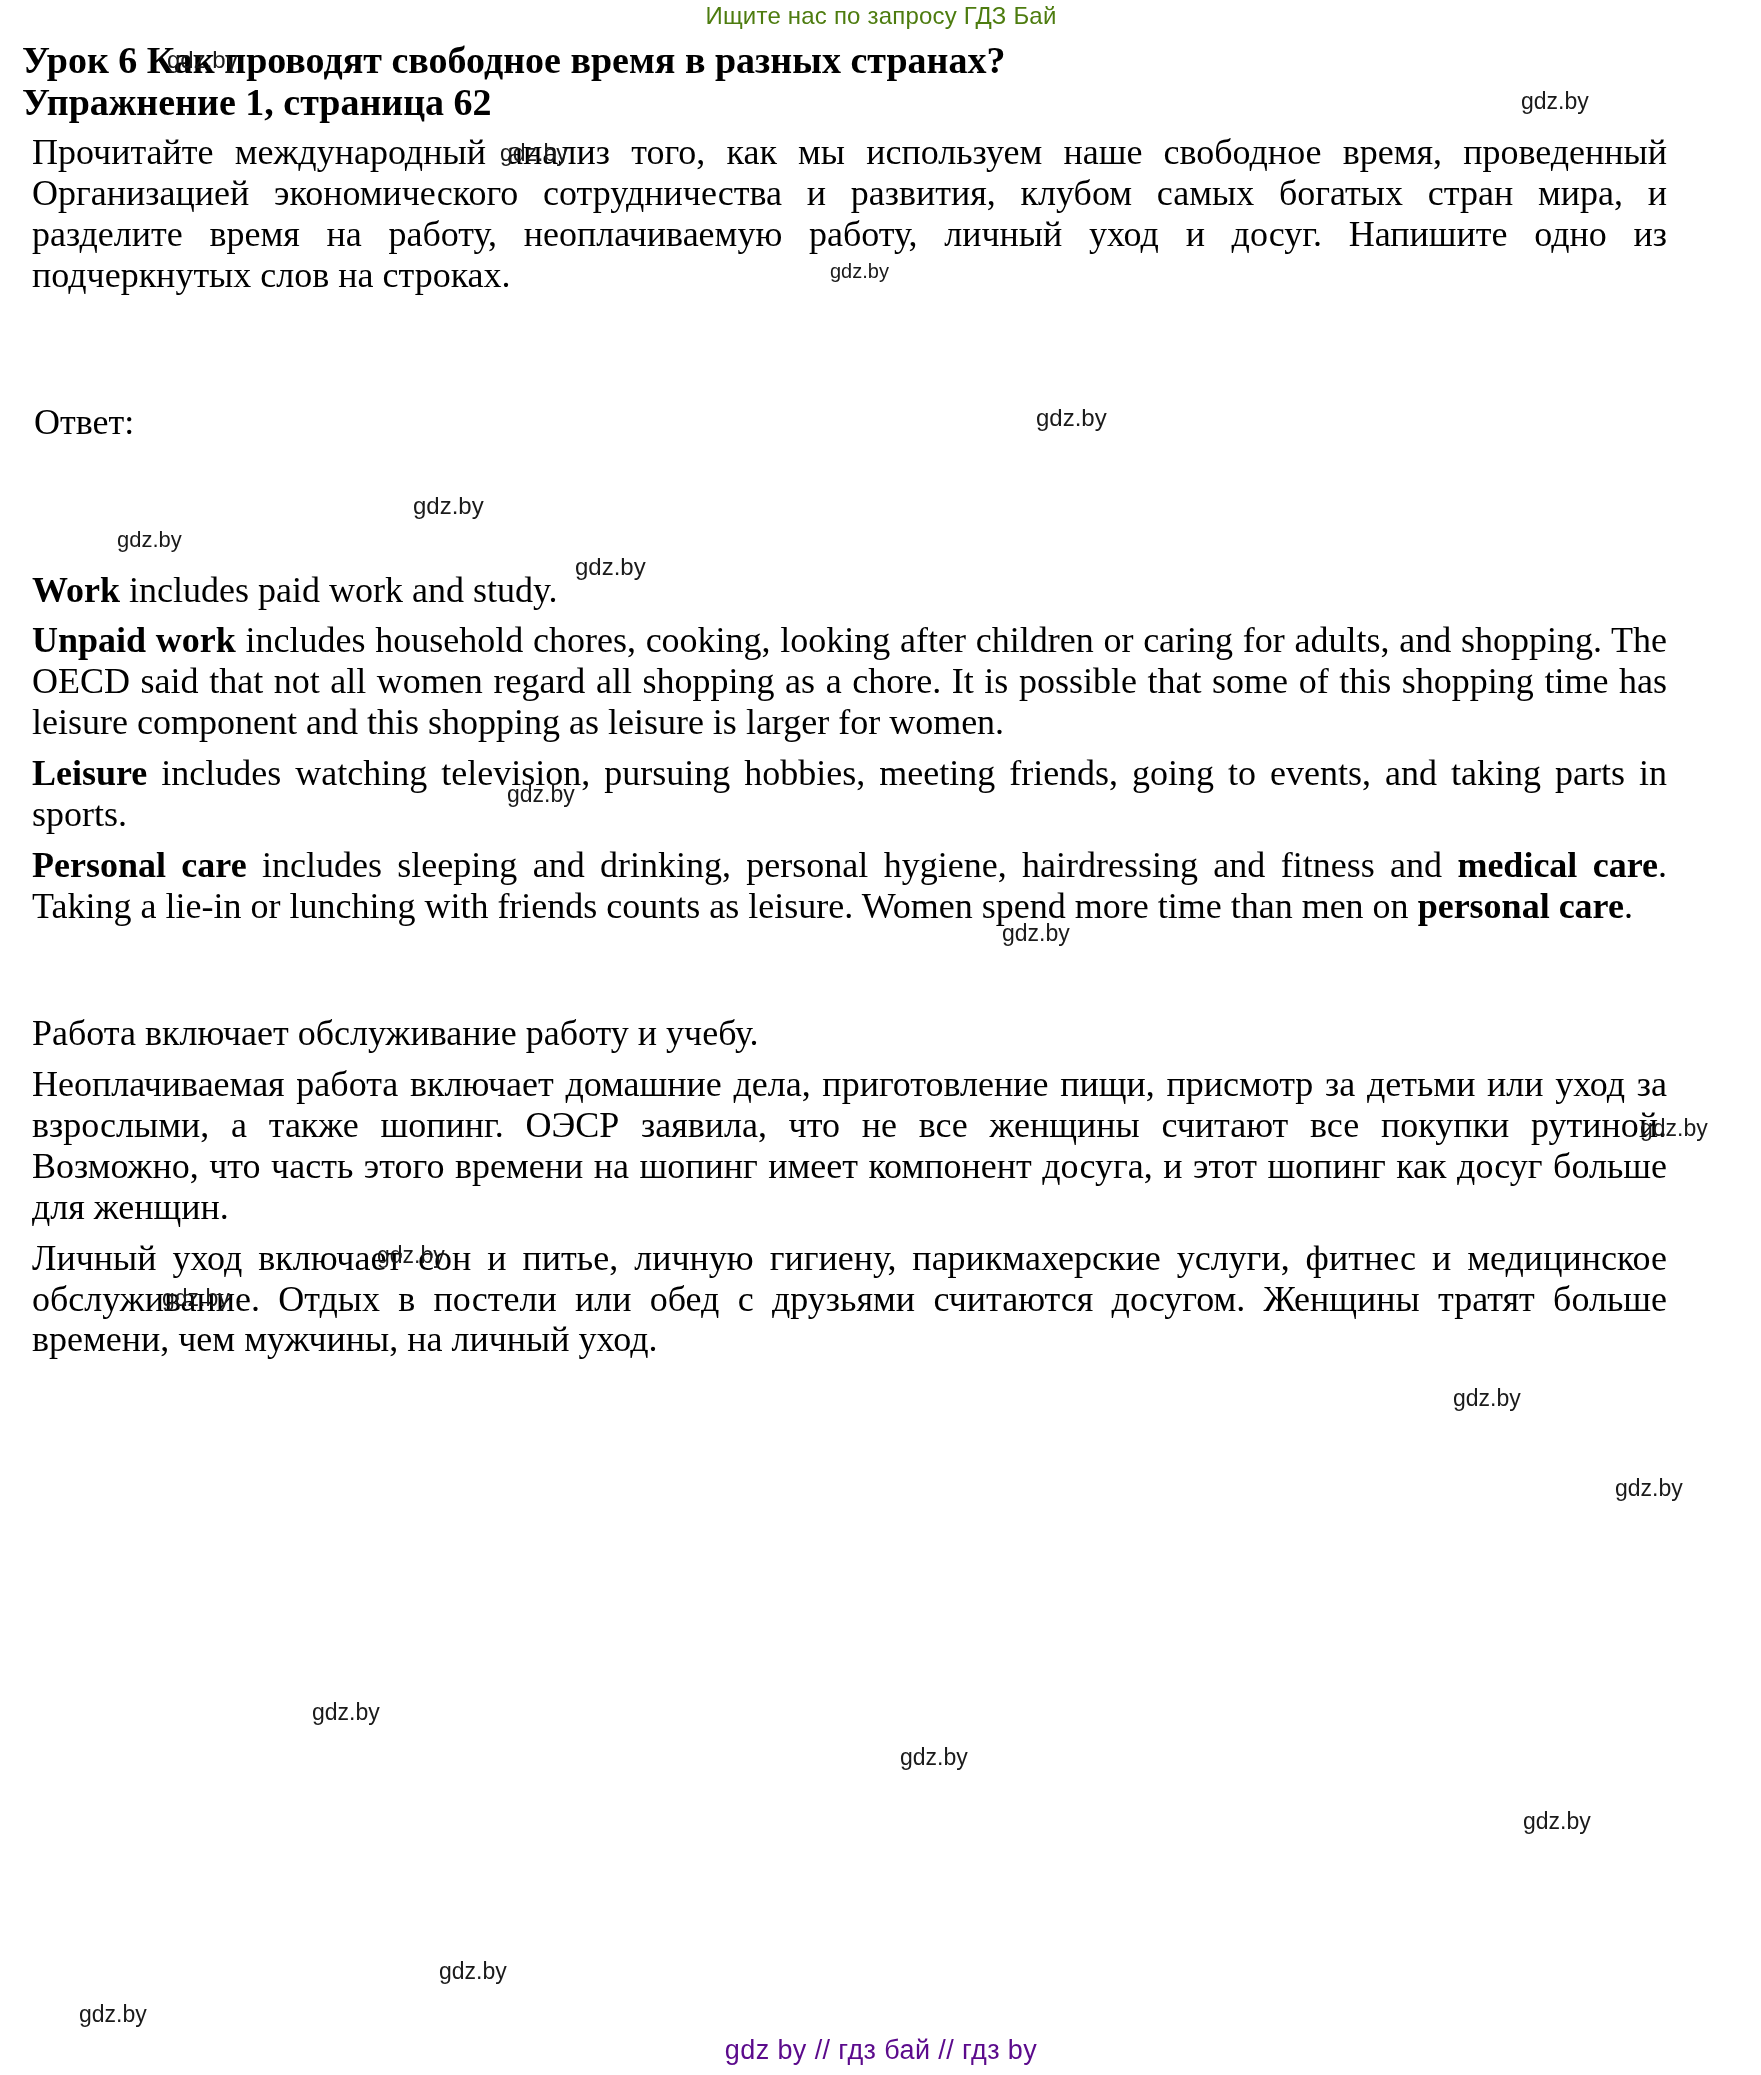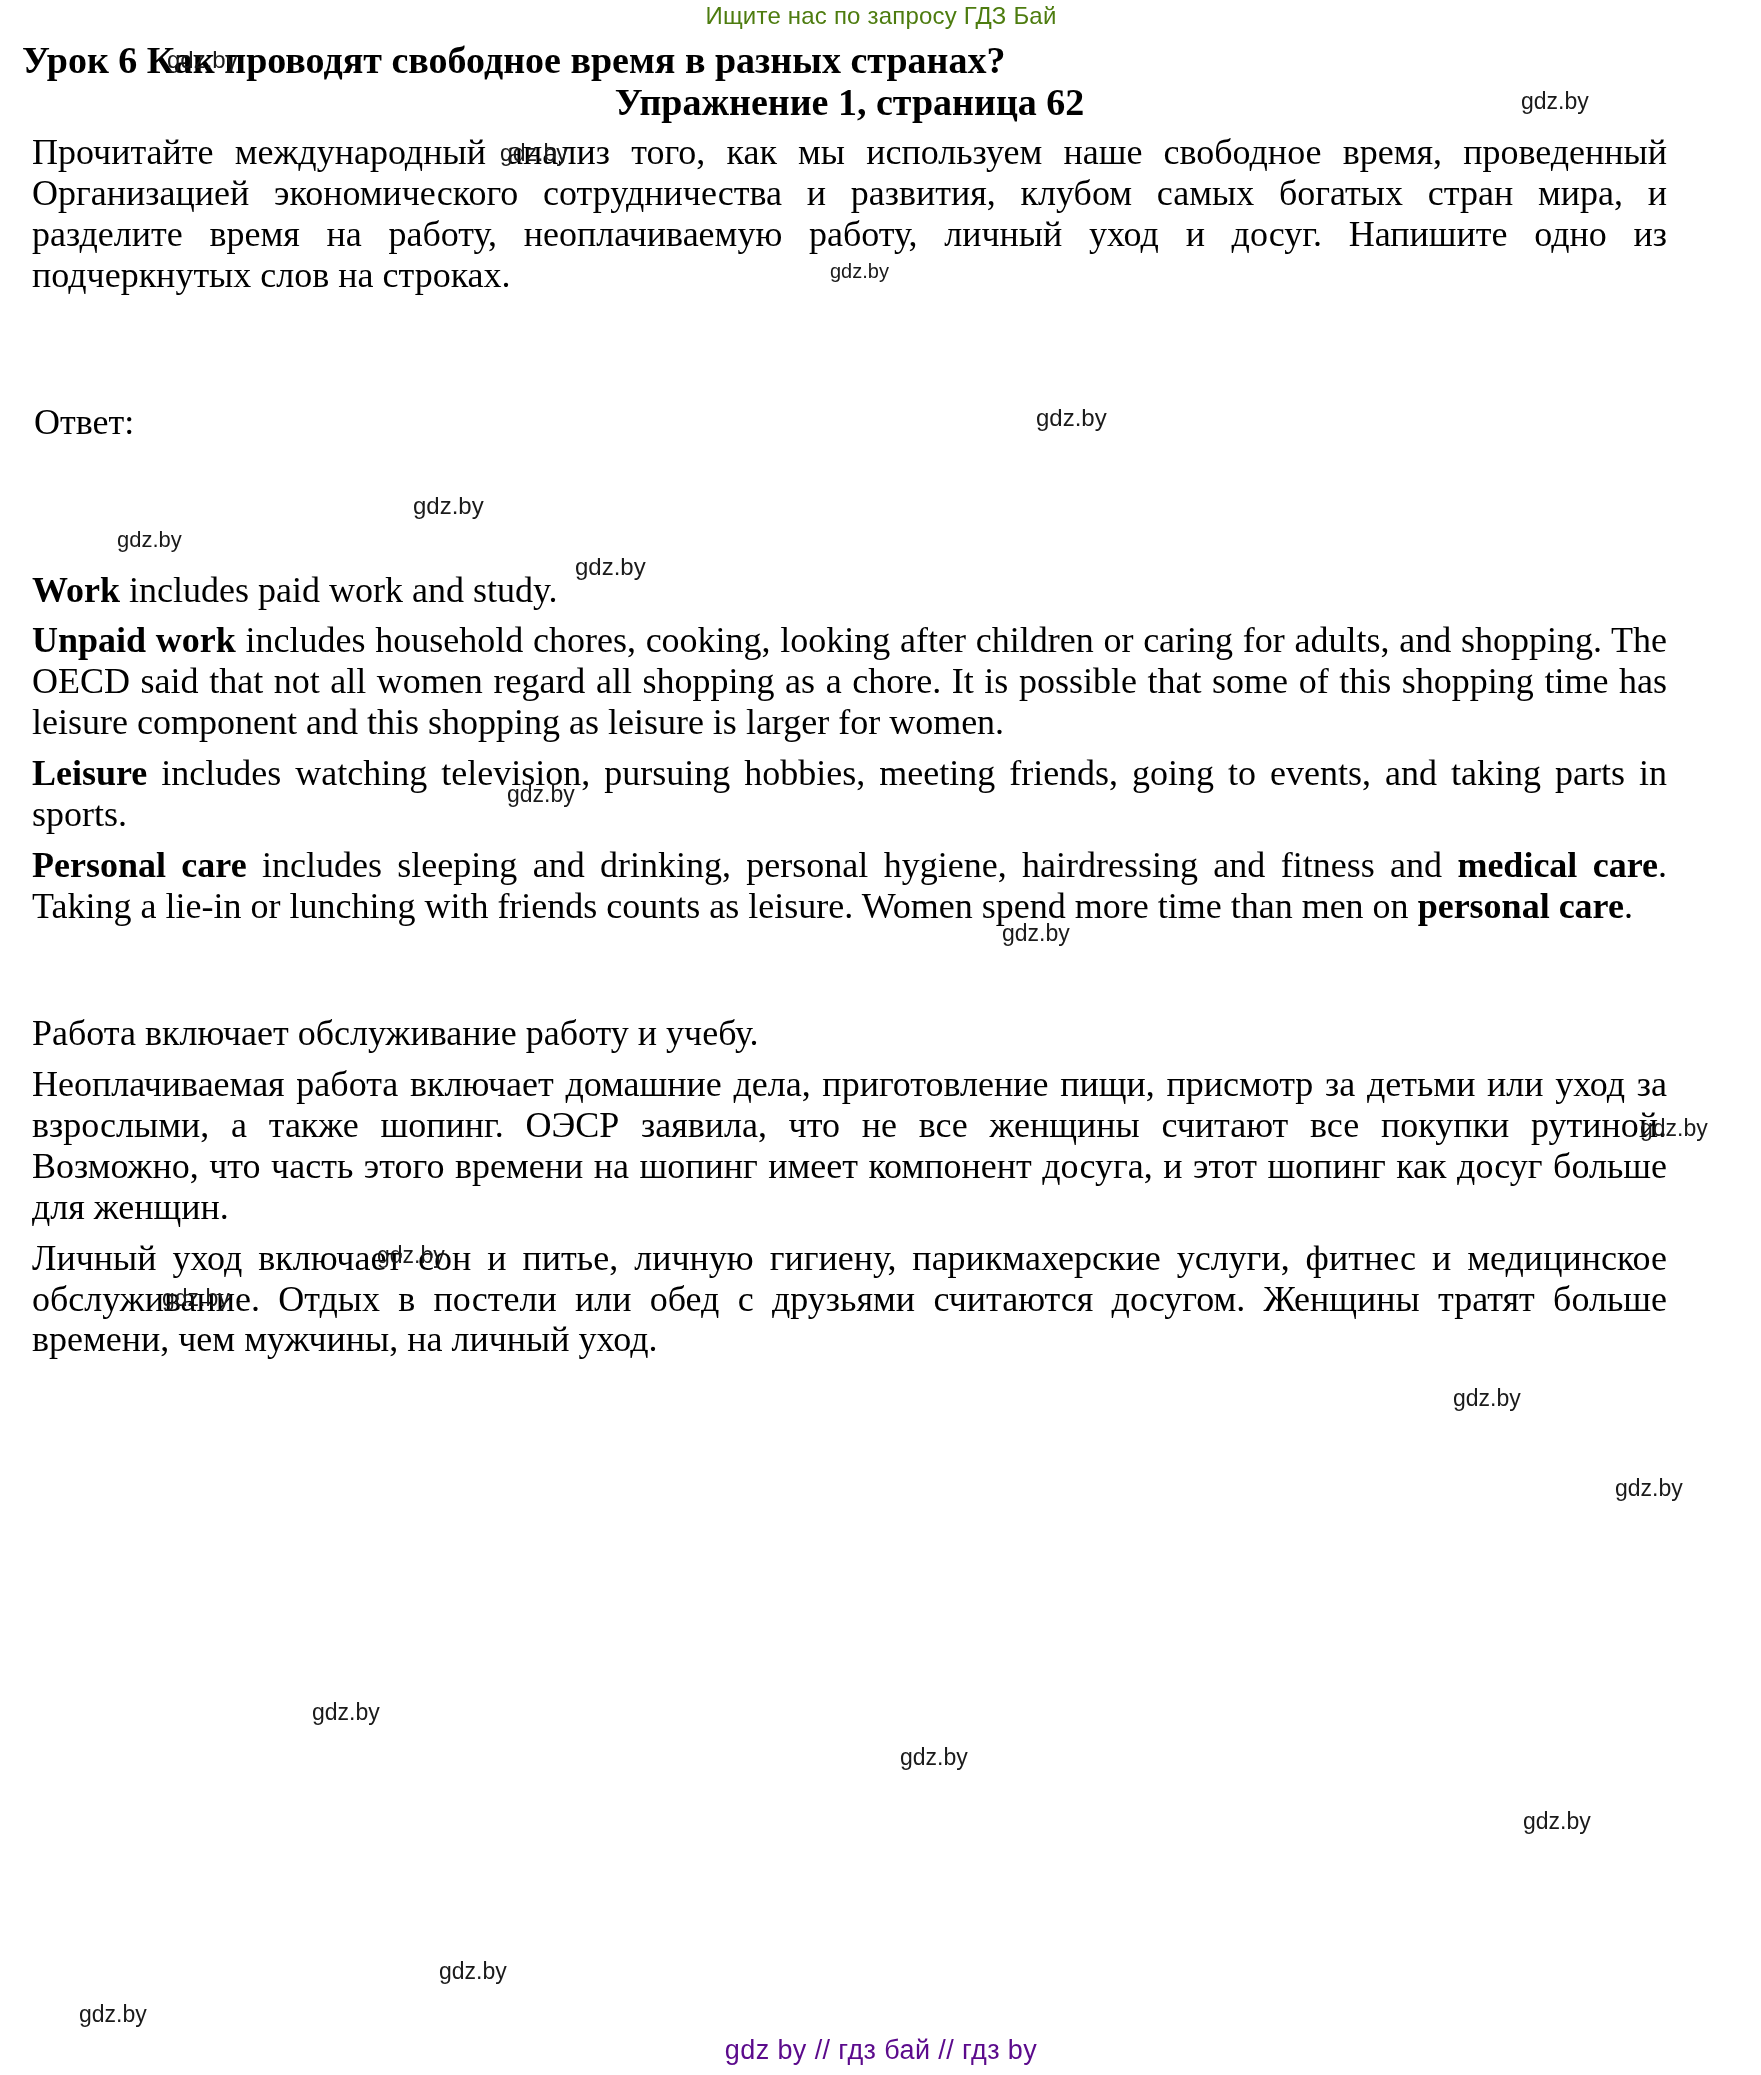--- a/index.html
+++ b/index.html
@@ -39,21 +39,21 @@
     width: 1655px;
   }
 
   .heading {
     font-weight: bold;
     font-size: 38px;
     line-height: 1.07;
     margin: 0 0 0.9px 0;
     white-space: nowrap;
   }
-  .heading.second { margin-bottom: 3px; text-align: center; }
+  .heading.second { margin-bottom: 3px; }
 
   .para {
     font-size: 36px;
     line-height: 1.135;
     margin: 10px;
     text-align: justify;
     text-justify: inter-word;
   }
   .para.nojust { text-align: left; }
 

